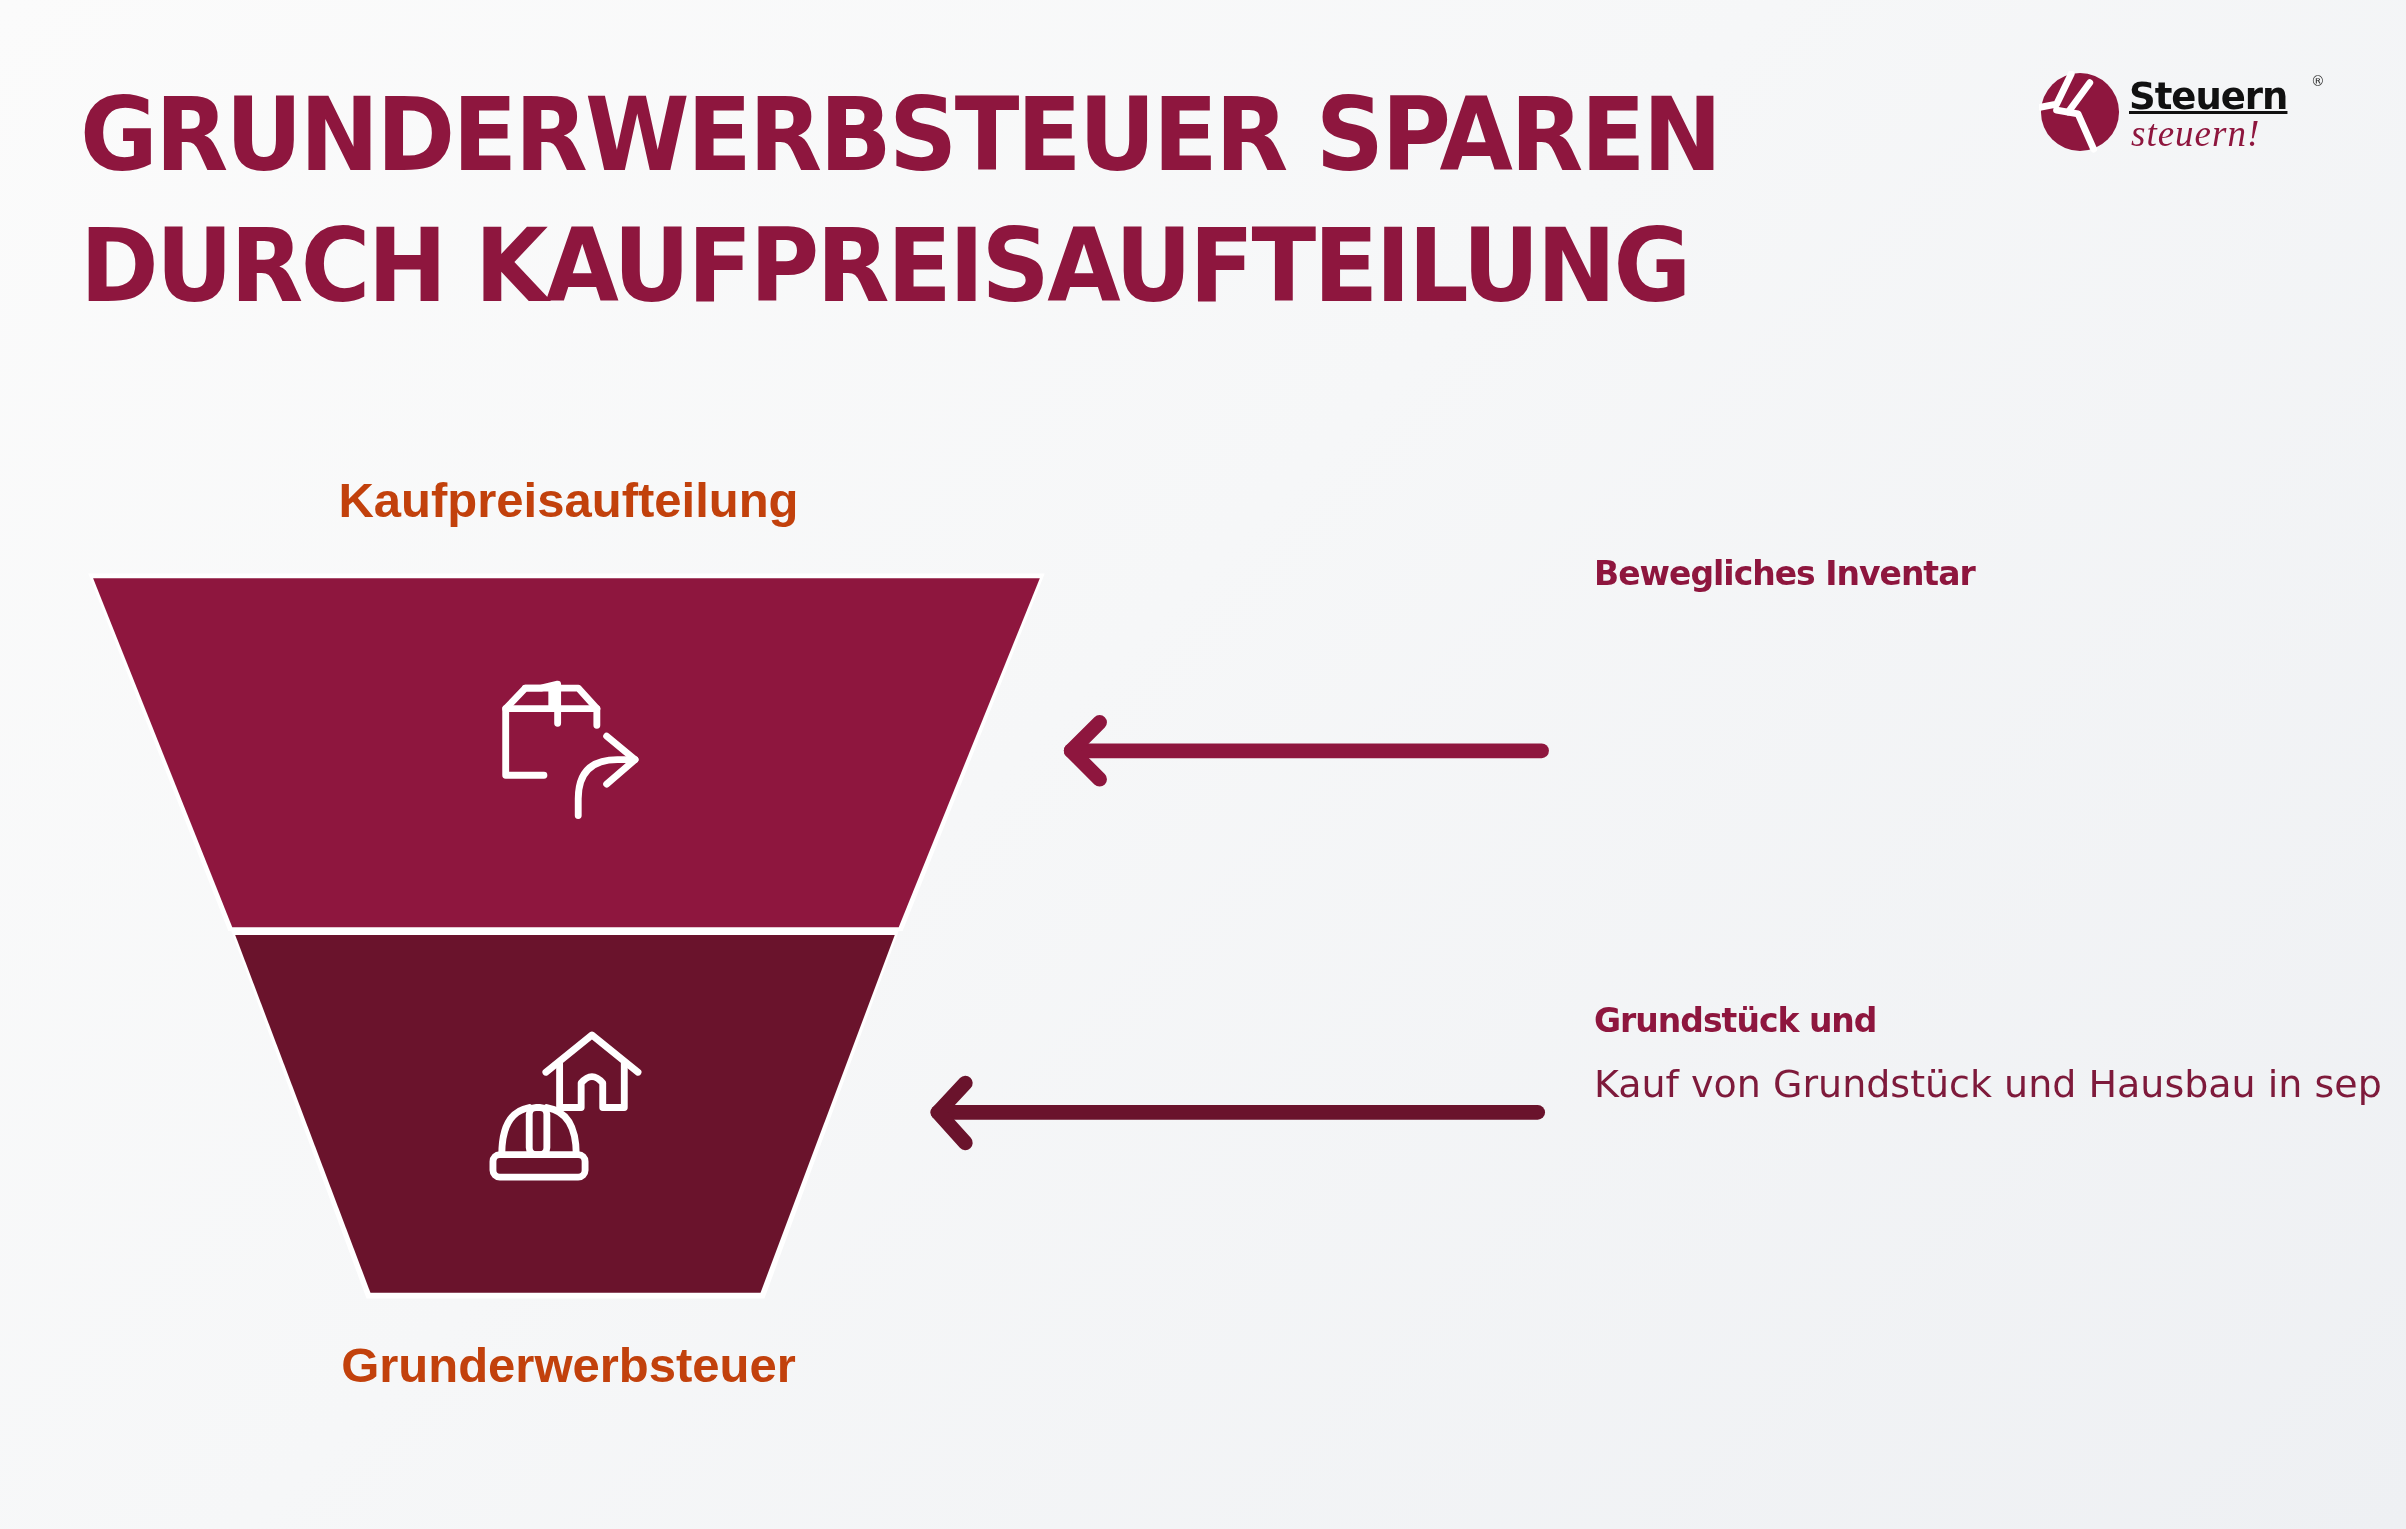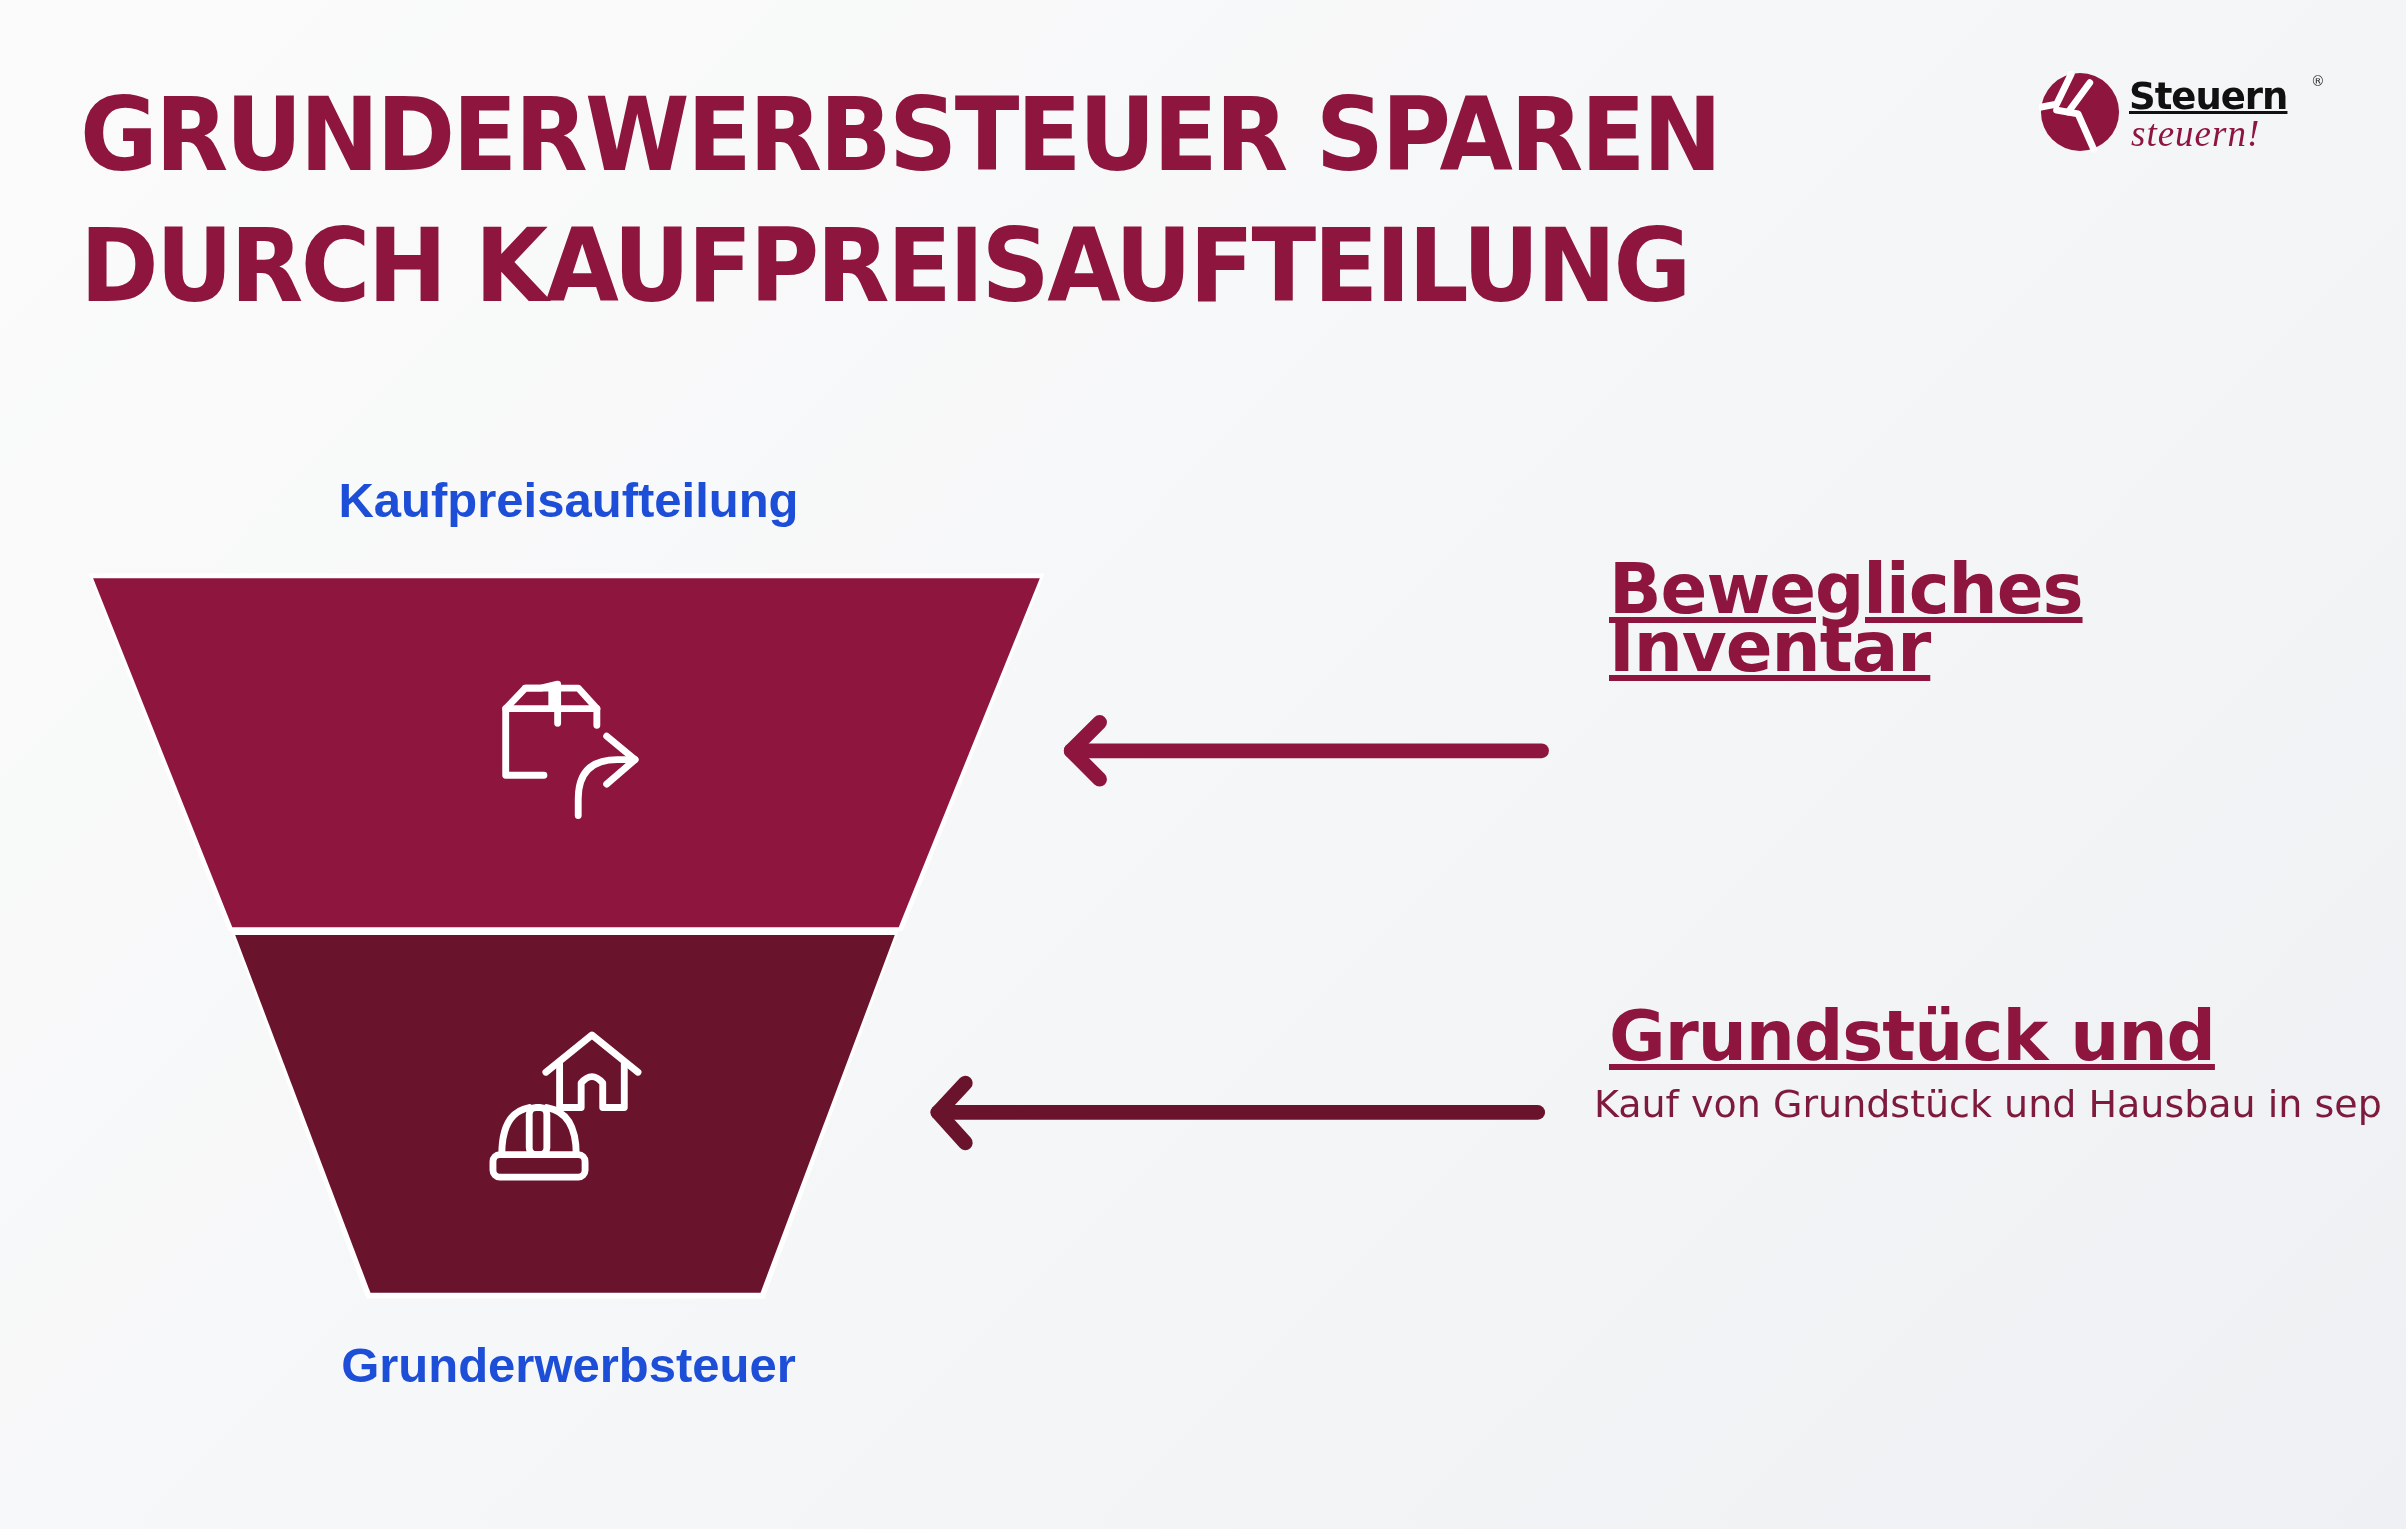--- a/index.html
+++ b/index.html
@@ -25,30 +25,30 @@
       letter-spacing: -1px;
       text-decoration: underline;
     }
     .logo-reg { position: absolute; left: 272px; top: 2px; font-size: 13.7px; color: #333; font-family: "DejaVu Sans", sans-serif; }
     .logo-word2 {
       position: absolute; left: 92px; top: 41px;
       font-family: Liberation Serif, serif; font-style: italic; font-size: 37px; color: #8E163E;
       letter-spacing: 1px;
     }
     .funnel-label {
-      position: absolute; text-align: center; font-weight: 700; color: #1d4ed8;
+      position: absolute; text-align: center; font-weight: 700; color: #c2410c;
       font-family: "Liberation Sans", sans-serif; font-size: 49px; line-height: 53px;
     }
     .funnel-top-label { left: 235px; top: 474px; width: 667px; }
     .funnel-bottom-label { left: 235px; top: 1339px; width: 667px; }
     svg.diagram { position: absolute; left: 0; top: 0; }
     .callout { position: absolute; color: #8E163E; }
     .callout h3 {
-      margin: 15px; font-family: "DejaVu Sans", sans-serif; font-weight: 700;
-      font-size: 69px; line-height: 58px; letter-spacing: -1px; text-decoration: underline;
+      margin: 0; font-family: "DejaVu Sans", sans-serif; font-weight: 700;
+      font-size: 33px; line-height: 58px; letter-spacing: -1px;
     }
     .callout p {
       margin: 9.8px 0 0 0; font-family: "DejaVu Sans", sans-serif; font-weight: 400;
       font-size: 38px; line-height: 49px; white-space: nowrap; color: #7e1a3b;
     }
     .callout-1 { left: 1594px; top: 545px; }
     .callout-2 { left: 1594px; top: 992px; }
   </style>
 </head>
 <body>

